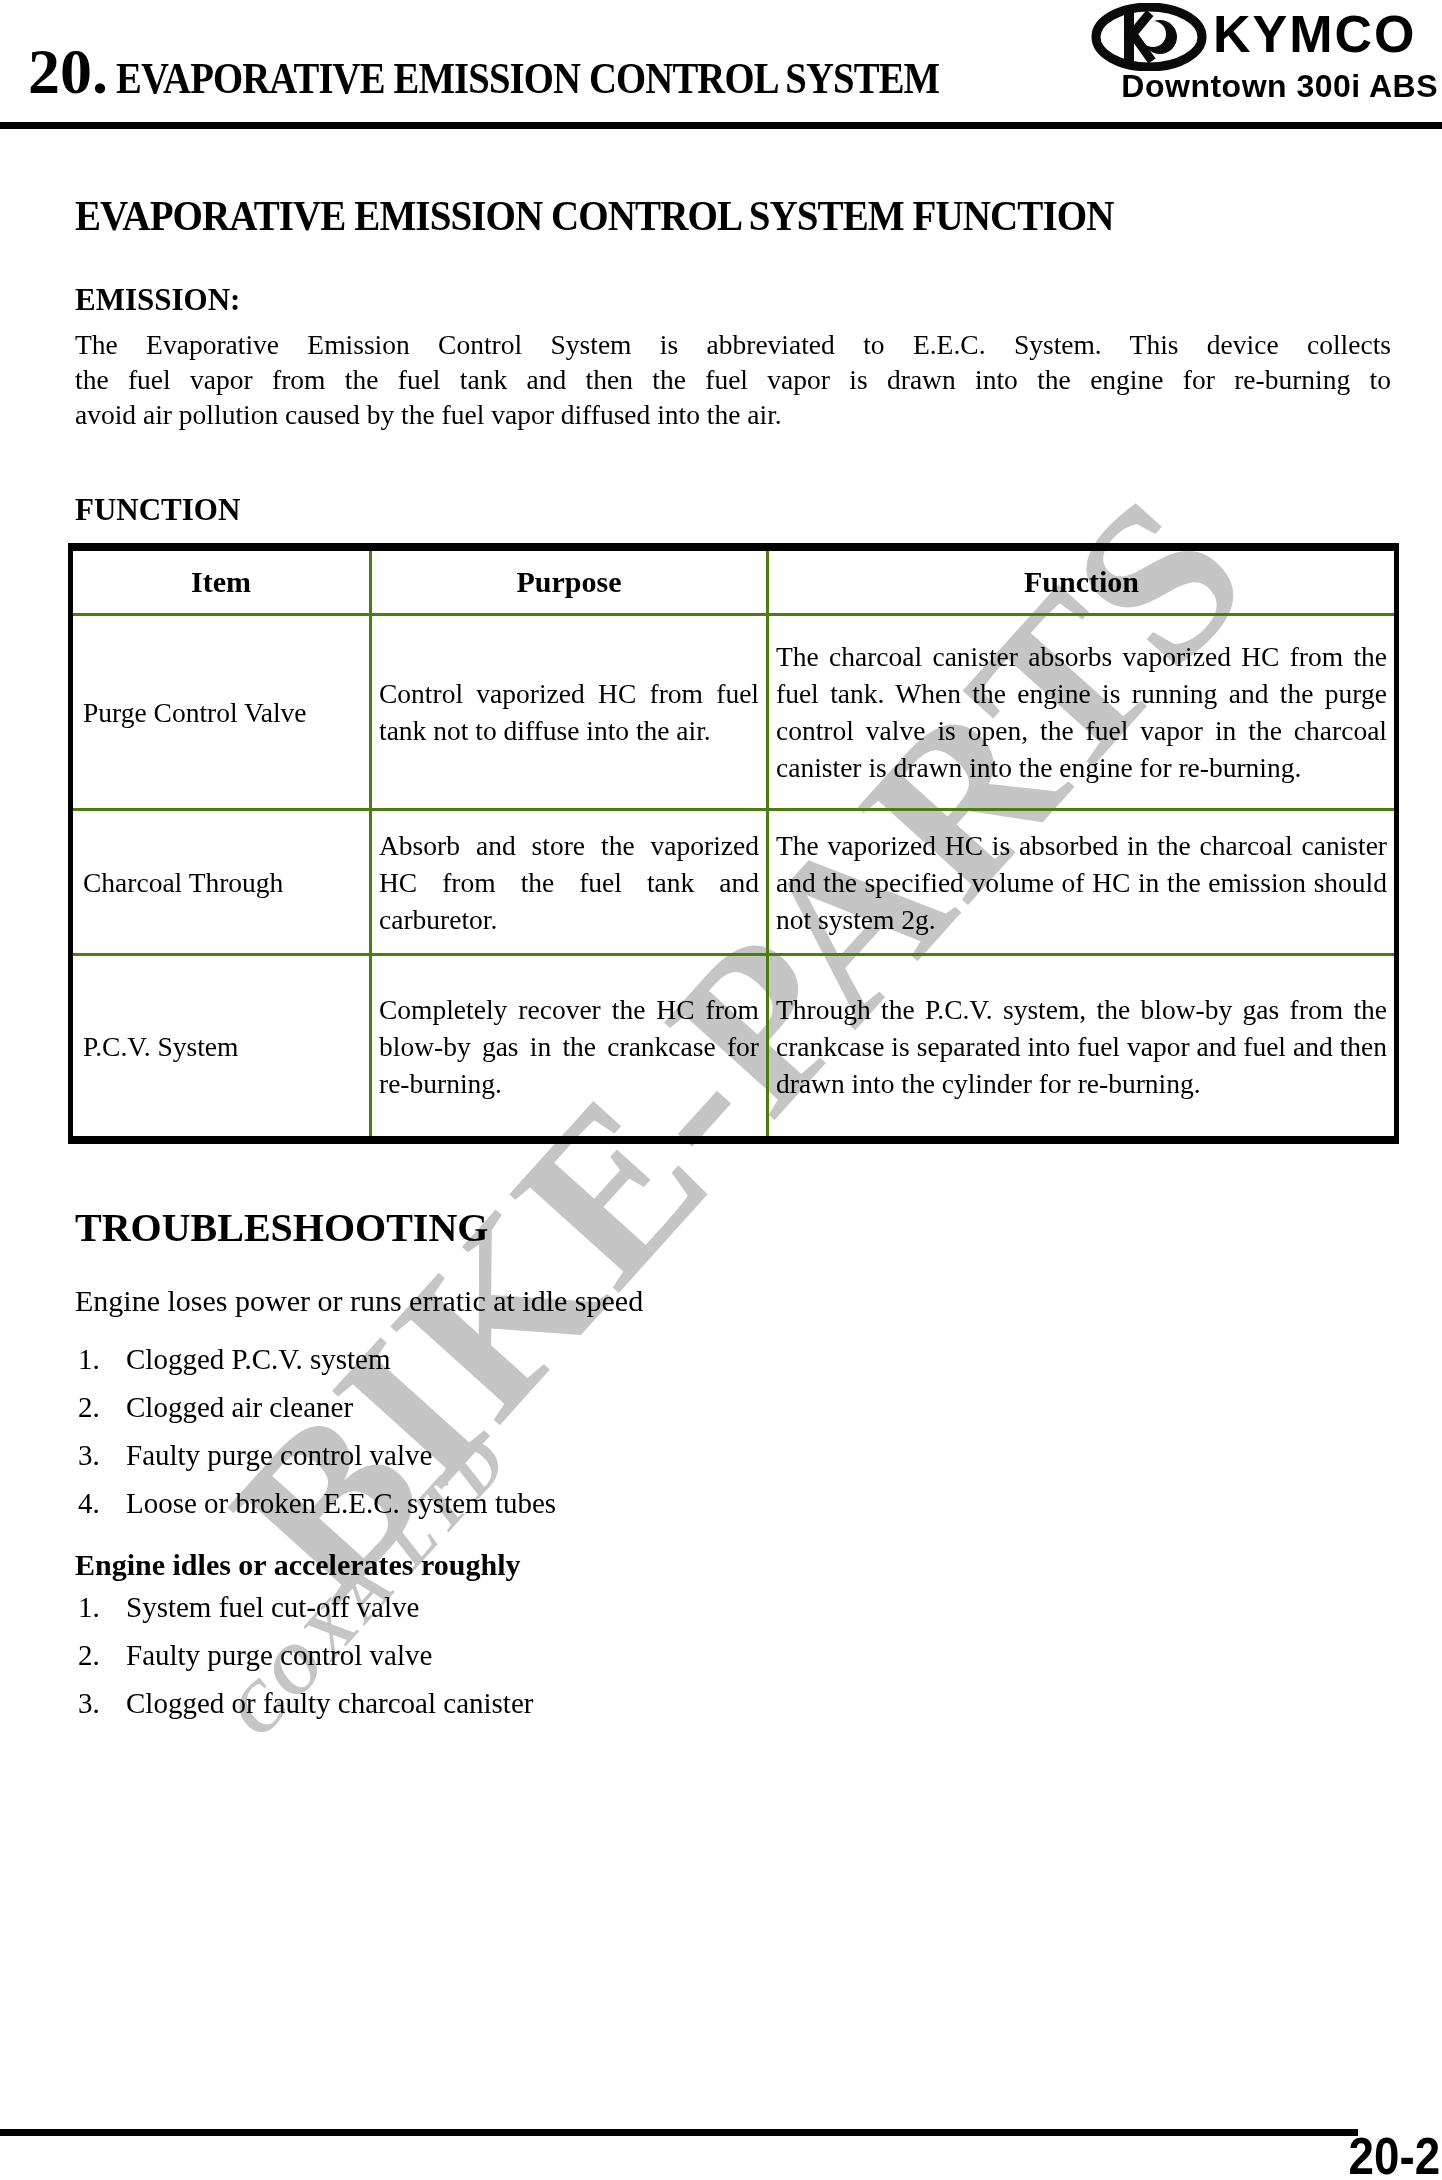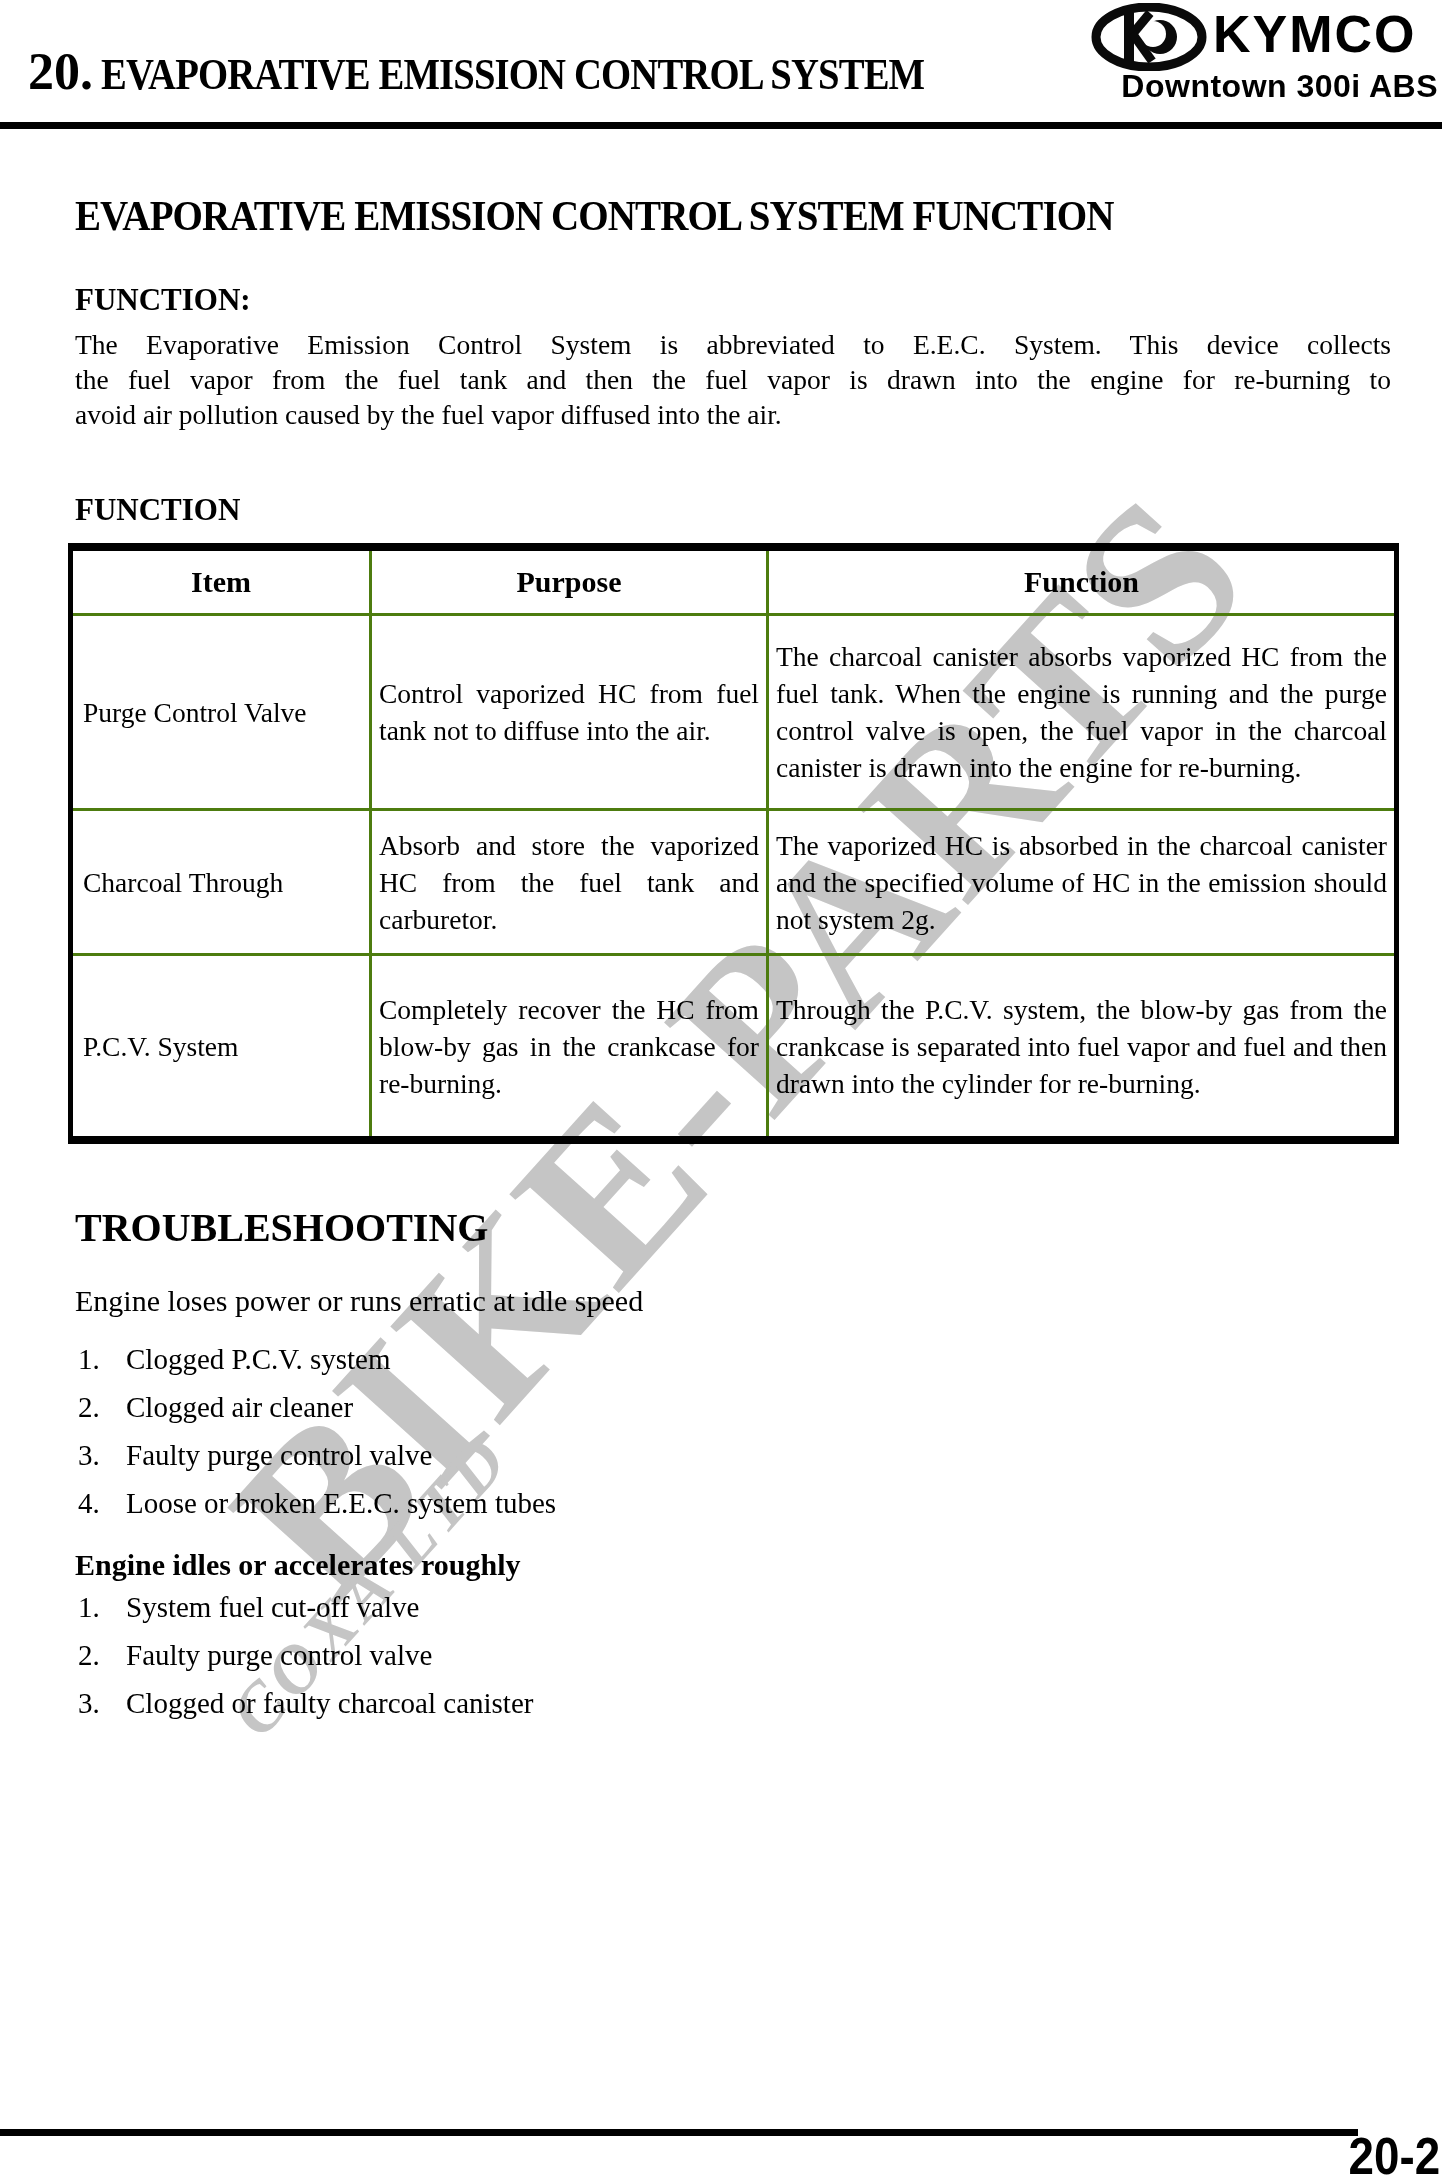--- a/index.html
+++ b/index.html
@@ -18,21 +18,21 @@
   .wm-sub {
     position:absolute; left:70px; top:1545px; width:600px; text-align:center;
     font-weight:bold; font-style:italic; font-size:68px; line-height:80px;
     letter-spacing:6px; color:#c5c5c5; transform:rotate(-48deg); z-index:0;
     white-space:nowrap; user-select:none;
   }
   
   .content { position:absolute; left:0; top:0; width:100%; height:100%; z-index:1; }
   
   .chapter-header { position:absolute; left:28px; top:40px; white-space:nowrap; }
-  .ch-num  { font-weight:bold; font-size:52px; line-height:64px; vertical-align:baseline; }
+  .ch-num  { font-weight:bold; font-size:64px; line-height:64px; vertical-align:baseline; }
   .ch-title{ font-weight:bold; font-size:45px; letter-spacing:-1px; display:inline-block;
              transform:scaleX(0.86); transform-origin:0 100%; margin-left:8px; vertical-align:baseline; }
   .top-rule { position:absolute; left:0; top:122px; width:1442px; height:7px; background:#000; }
   .logo-svg { position:absolute; left:1090px; top:3px; }
   .brand-name {
     position:absolute; left:1213px; top:6px;
     font-family:"Liberation Sans","DejaVu Sans",sans-serif; font-weight:bold;
     font-size:52px; line-height:56px; letter-spacing:2px;
   }
   .brand-model {
@@ -100,21 +100,21 @@
       <rect x="34" y="9" width="10" height="50" fill="#0a0a0a"></rect>
       <path d="M40 34 L60 10" stroke="#0a0a0a" stroke-width="9" fill="none"></path>
       <path d="M42 30 L62 58" stroke="#0a0a0a" stroke-width="9" fill="none"></path>
     </svg>
     <div class="brand-name">KYMCO</div>
     <div class="brand-model">Downtown 300i ABS</div>
     <div class="top-rule"></div>
 
     <div class="sec-title">EVAPORATIVE EMISSION CONTROL SYSTEM FUNCTION</div>
 
-    <div class="foreword-h">FUNCTION:</div>
+    <div class="foreword-h">EMISSION:</div>
     <div class="foreword-body">
       <div class="jline">The Evaporative Emission Control System is abbreviated to E.E.C. System. This device collects</div>
       <div class="jline">the fuel vapor from the fuel tank and then the fuel vapor is drawn into the engine for re-burning to</div>
       <div>avoid air pollution caused by the fuel vapor diffused into the air.</div>
     </div>
 
     <div class="function-h">FUNCTION</div>
     <table class="func-table">
       <colgroup>
           <col style="width:300px">

